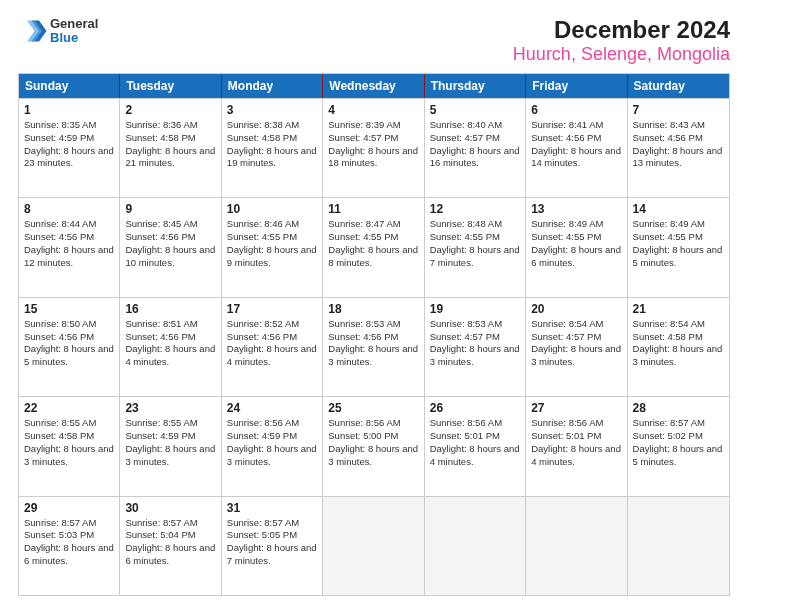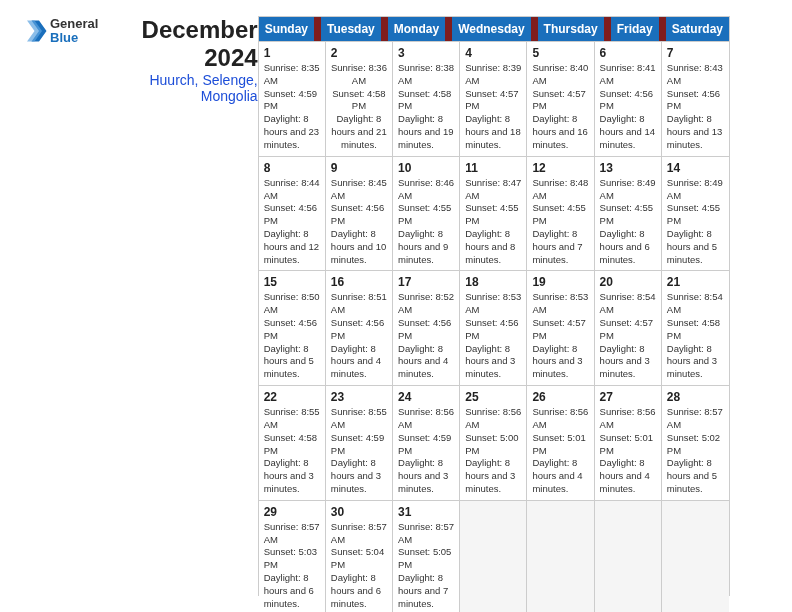--- a/index.html
+++ b/index.html
@@ -8,21 +8,21 @@
       height: 612px;
       font-family: Arial, sans-serif;
       background: #fff;
       overflow: hidden;
     }
     .page {
       width: 748px;
       height: 612px;
       padding: 16px 18px;
       display: flex;
-      flex-direction: row;
+      flex-direction: column;
     }
     .header {
       display: flex;
       align-items: flex-start;
       justify-content: space-between;
       margin-bottom: 8px;
     }
     .logo {
       display: flex;
       align-items: center;
@@ -44,41 +44,41 @@
     }
     .title-block {
       text-align: right;
     }
     .title-block h1 {
       font-size: 24px;
       font-weight: bold;
       color: #222;
     }
     .title-block h2 {
-      font-size: 14px;
+      font-size: 18px;
       font-weight: normal;
-      color: #1d4ed8;
+      color: #ec4899;
     }
     .calendar {
       flex: 1;
       display: flex;
       flex-direction: column;
       border: 1px solid #ccc;
     }
     .cal-header {
       display: grid;
       grid-template-columns: repeat(7, 1fr);
       background: #1a6fbc;
     }
     .cal-header-cell {
       color: #fff;
       font-size: 12px;
       font-weight: bold;
       padding: 5px 6px;
-      border-right: 7px solid #7f1d1d;
+      border-right: 1px solid #7f1d1d;
       text-align: left;
     }
     .cal-header-cell:last-child { border-right: none; }
     .cal-body {
       flex: 1;
       display: flex;
       flex-direction: column;
     }
     .cal-row {
       flex: 1;
@@ -143,21 +143,21 @@
     <div class="cal-body" id="cal-body">
     <div class="cal-row">
           <div class="cal-cell">
             <div class="cell-date">1</div>
             <div class="cell-info" style="white-space: pre-line;">Sunrise: 8:35 AM
 Sunset: 4:59 PM
 Daylight: 8 hours and 23 minutes.</div>
           </div>
           <div class="cal-cell">
             <div class="cell-date">2</div>
-            <div class="cell-info" style="white-space: pre-line; text-align: center;">Sunrise: 8:36 AM
+            <div class="cell-info" style="white-space: pre-line;">Sunrise: 8:36 AM
 Sunset: 4:58 PM
 Daylight: 8 hours and 21 minutes.</div>
           </div>
           <div class="cal-cell">
             <div class="cell-date">3</div>
             <div class="cell-info" style="white-space: pre-line;">Sunrise: 8:38 AM
 Sunset: 4:58 PM
 Daylight: 8 hours and 19 minutes.</div>
           </div>
           <div class="cal-cell">

